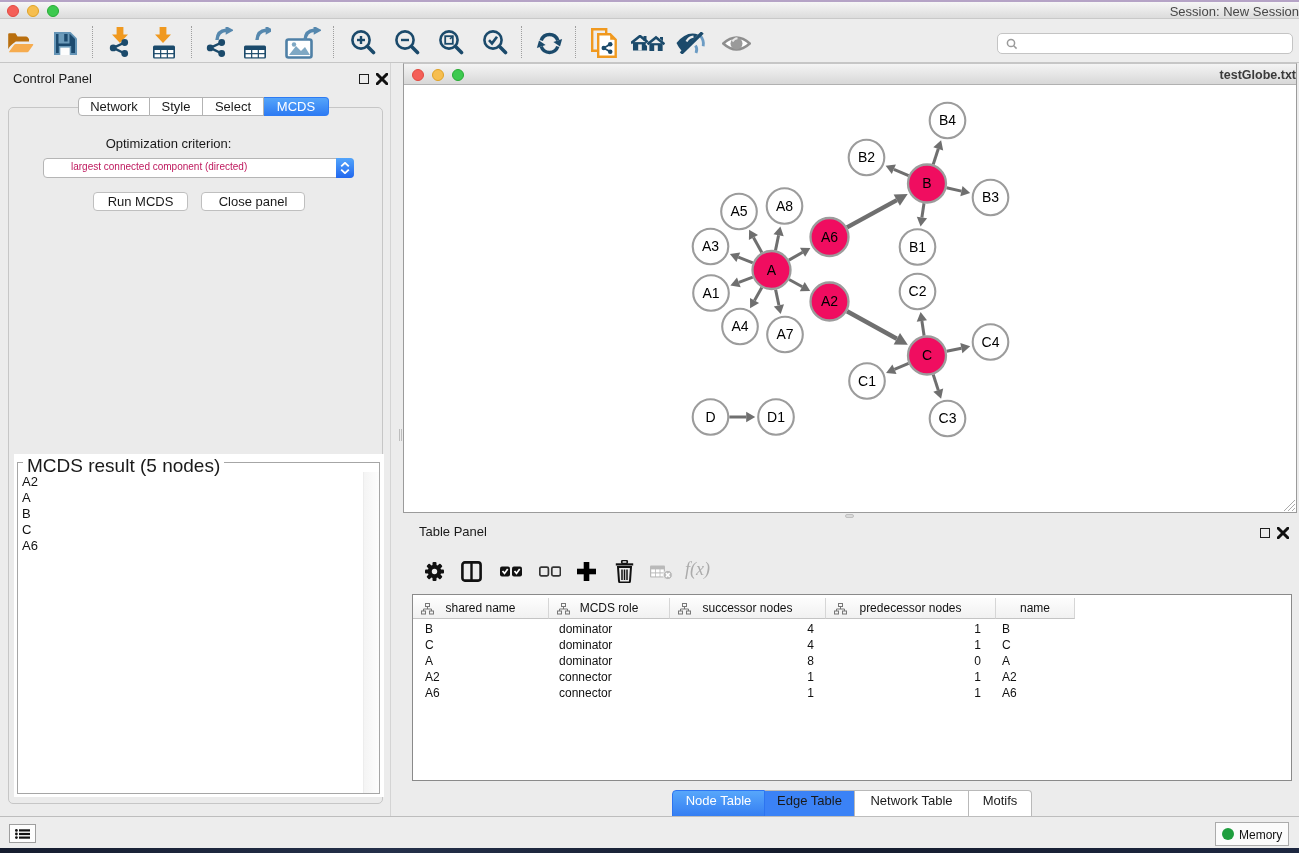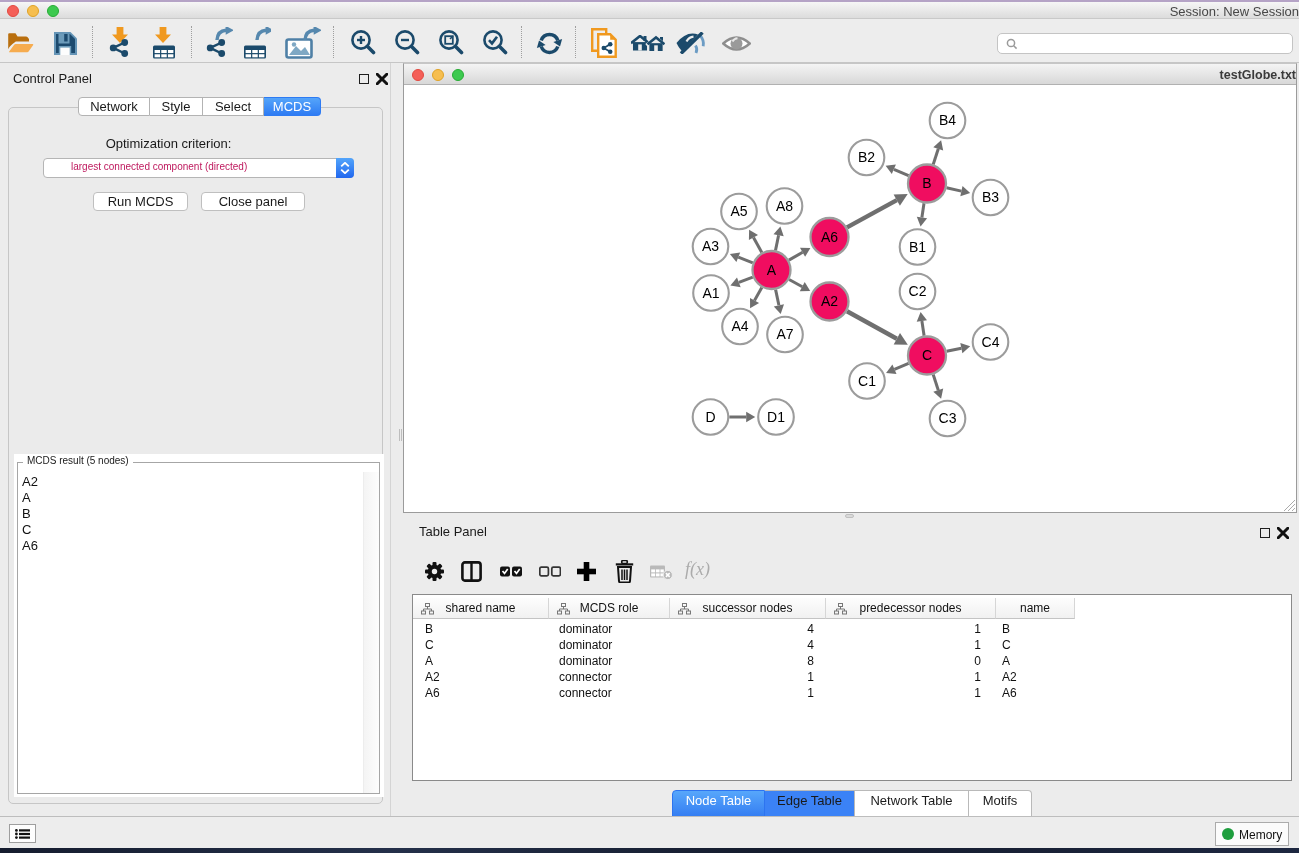--- a/index.html
+++ b/index.html
@@ -151,37 +151,37 @@
 <div class="a" style="left:13px;top:71px;font-size:13px;color:#1A1A1A">Control Panel</div>
 <div class="a" style="left:359px;top:74px;width:10px;height:10px;border:1.6px solid #1E1E1E"></div>
 <svg class="a" style="left:376px;top:73px" width="12" height="12" viewBox="0 0 12 12">
     <path d="M1.2,1.2 L10.8,10.8 M10.8,1.2 L1.2,10.8" stroke="#111" stroke-width="3" stroke-linecap="round"></path>
   </svg>
 <div class="a" style="left:8px;top:107px;width:375px;height:697px;background:#EBEBEB;border:1px solid #C6C6C6;border-radius:5px"></div>
 <div class="a" style="left:78px;top:97px;height:19px;display:flex;font-size:13px;color:#1A1A1A;text-align:center">
  <div style="width:72px;line-height:18px;background:#FFF;border:1px solid #B3B3B3;border-radius:4px 0 0 4px">Network</div>
  <div style="width:53px;line-height:18px;background:#FFF;border:1px solid #B3B3B3;border-left:none">Style</div>
  <div style="width:61px;line-height:18px;background:#FFF;border:1px solid #B3B3B3;border-left:none">Select</div>
- <div style="width:57px;line-height:18px;background:linear-gradient(#55A5FA,#2E7BF3);color:#FFF;border:1px solid #2E7BF3;border-left:none;border-radius:0 4px 4px 0">MCDS</div>
+ <div style="width:65px;line-height:18px;background:linear-gradient(#55A5FA,#2E7BF3);color:#FFF;border:1px solid #2E7BF3;border-left:none;border-radius:0 4px 4px 0">MCDS</div>
 </div>
 <div class="a" style="left:8px;top:136px;width:321px;text-align:center;font-size:13px;color:#1A1A1A">Optimization criterion:</div>
 <div class="a" style="left:43px;top:158px;width:311px;height:20px;background:#FFF;border:1px solid #B5B5B5;border-radius:4px"></div>
 <div class="a" style="left:71px;top:161px;font-size:10px;color:#be185d">largest connected component (directed)</div>
 <div class="a" style="left:336px;top:158px;width:18px;height:20px;background:linear-gradient(#53A5FB,#2167EF);border-radius:0 4px 4px 0"></div>
 <svg class="a" style="left:340px;top:162px" width="10" height="12" viewBox="0 0 10 12">
 <path d="M1.2,4.4 L5,0.8 L8.8,4.4" fill="none" stroke="#FFF" stroke-width="1.8"></path>
 <path d="M1.2,7.6 L5,11.2 L8.8,7.6" fill="none" stroke="#FFF" stroke-width="1.8"></path>
   </svg>
 <div class="a" style="left:93px;top:192px;width:95px;height:19px;background:#FFF;border:1px solid #BFBFBF;border-radius:4px;text-align:center;font-size:13px;color:#1A1A1A;line-height:17px">Run MCDS</div>
 <div class="a" style="left:201px;top:192px;width:104px;height:19px;background:#FFF;border:1px solid #BFBFBF;border-radius:4px;text-align:center;font-size:13px;color:#1A1A1A;line-height:17px">Close panel</div>
 
 <div class="a" style="left:14px;top:454px;width:370px;height:343px;background:#FFF"></div>
 <div class="a" style="left:17px;top:462px;width:363px;height:332px;border:1px solid #A6A6A6"></div>
 <div class="a" style="left:363px;top:472px;width:16px;height:321px;background:linear-gradient(to right,#F4F4F4,#FDFDFD);border-left:1px solid #EDEDED"></div>
-<div class="a" style="left:23px;top:455px;background:#FFF;padding:0 4px;font-size:10px;color:#1A1A1A">MCDS result (5 nodes)</div>
+<div class="a" style="left:23px;top:455px;background:#FFF;padding:0 4px;font-size:19px;color:#1A1A1A">MCDS result (5 nodes)</div>
 <div class="a" style="left:22px;top:473.5px;font-size:13px;line-height:16.2px;color:#111">A2<br>A<br>B<br>C<br>A6</div>
 
 <div class="a" style="left:403px;top:63px;width:894px;height:450px;background:#FFF;border:1px solid #9B9B9B;border-top-color:#C6C6C6"></div>
 <div class="a" style="left:404px;top:64px;width:892px;height:21px;background:linear-gradient(#F4F4F4,#D8D8D8);border-bottom:1px solid #B1B1B1"></div>
 <div class="tl" style="left:412px;top:69px;background:#F45F58;border:1px solid #E24940"></div>
 <div class="tl" style="left:431.5px;top:69px;background:#F6BE4F;border:1px solid #E0A225"></div>
 <div class="tl" style="left:451.5px;top:69px;background:#3DC94F;border:1px solid #27AC35"></div>
 <div class="a" style="left:404px;top:68px;width:892px;text-align:right;font-size:12.5px;font-weight:bold;color:#3A3A3A">testGlobe.txt</div>
 <svg class="a" style="left:1283px;top:499px" width="13" height="13" viewBox="0 0 13 13">
 <line x1="12" y1="1" x2="1" y2="12" stroke="#ABABAB" stroke-width="1"></line>

